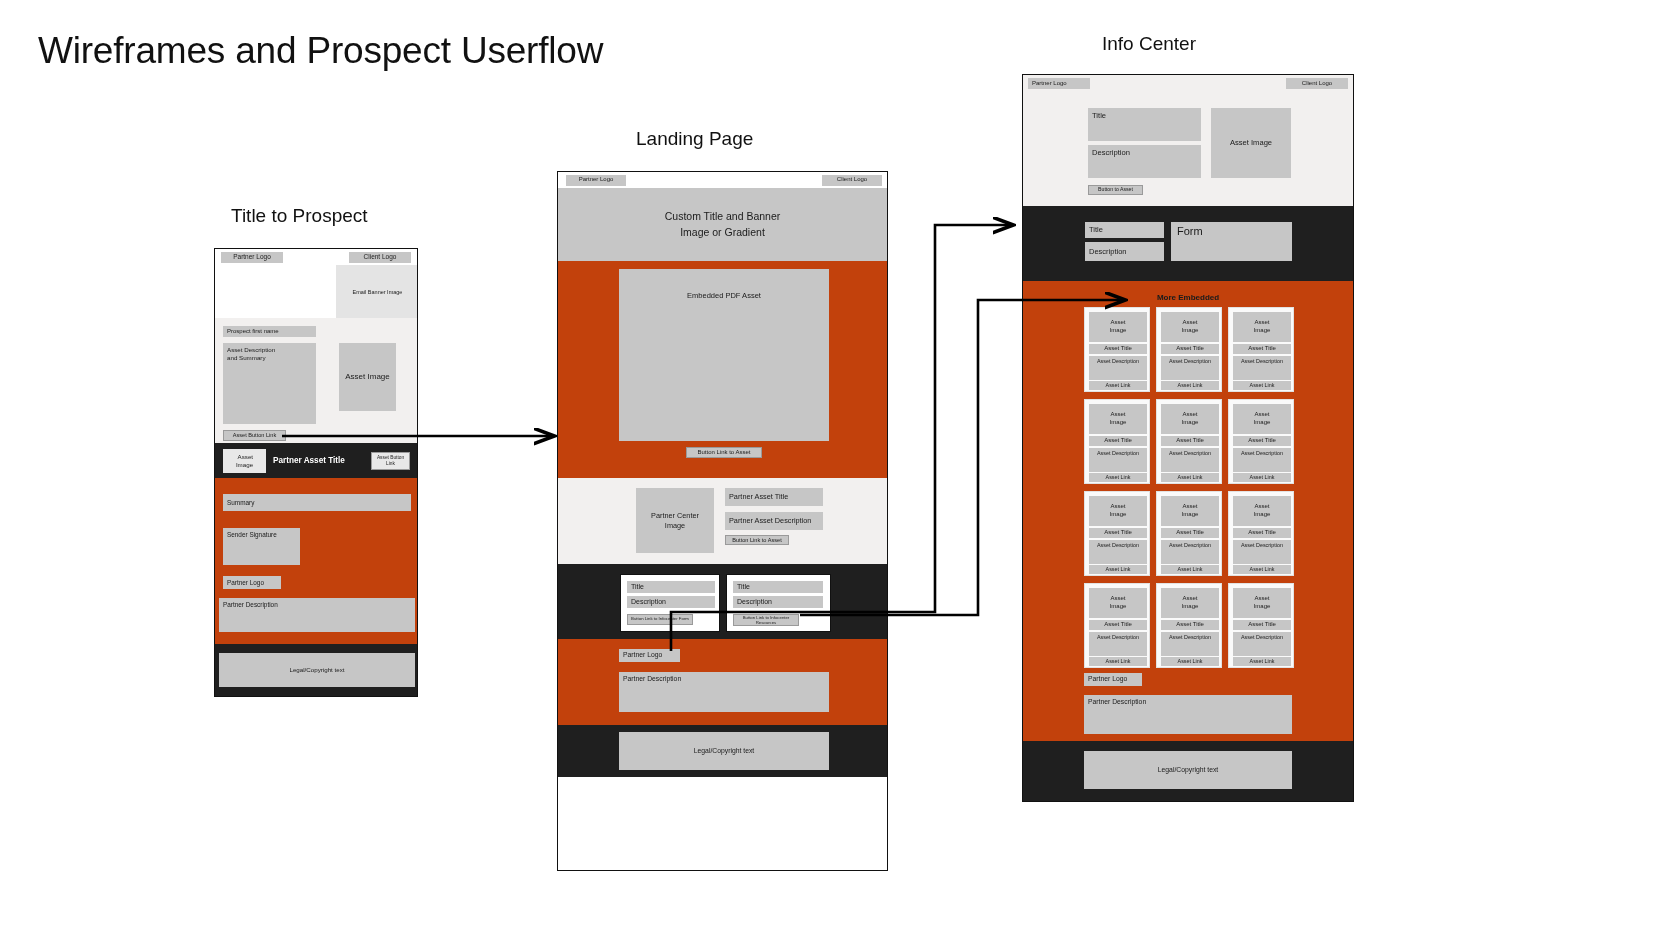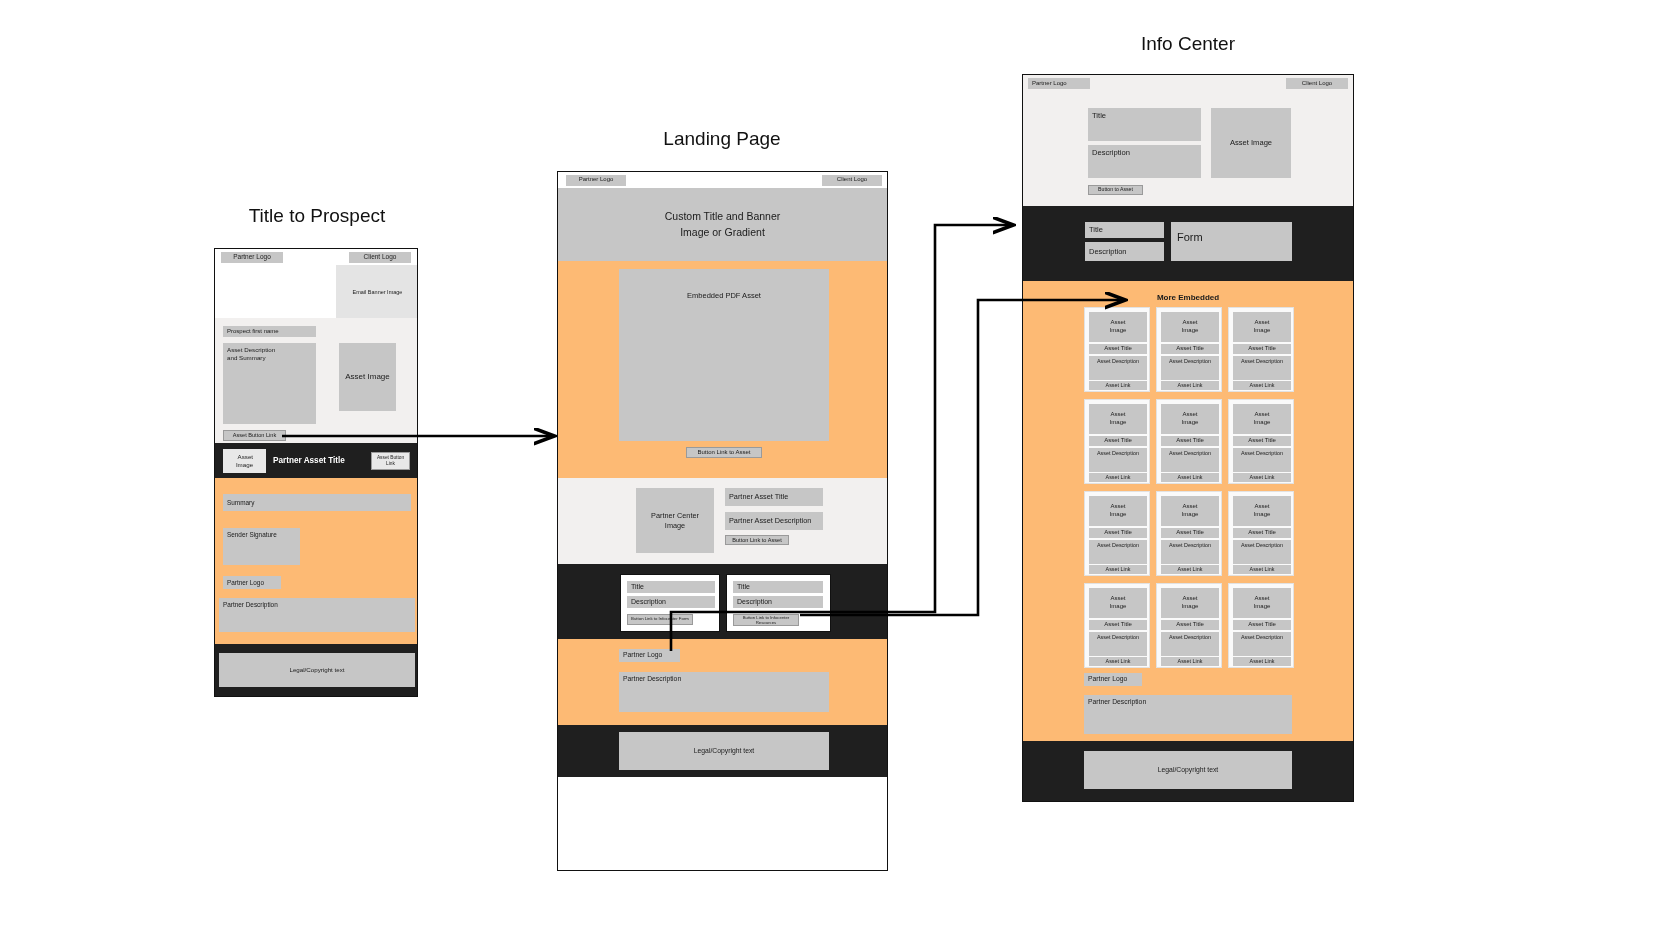--- a/index.html
+++ b/index.html
@@ -12,33 +12,33 @@
   #canvas { position: relative; width: 1664px; height: 936px; }
 
   .page-title {
     position: absolute; left: 38px; top: 30px;
     font-size: 37px; font-weight: 400; color: #111; letter-spacing: -0.2px;
     white-space: nowrap;
   }
   .section-label {
     position: absolute;
     font-size: 19px; font-weight: 400; color: #111;
-    white-space: nowrap; text-align: center;
+    white-space: nowrap; text-align: left;
   }
 
   
   .frame {
     position: absolute;
     background: #ffffff;
     border: 1.5px solid #111;
     overflow: hidden;
     text-decoration: underline;
   }
   .band-light   { background: #f2f0ef; }
-  .band-white   { background: #fdba74; }
+  .band-white   { background: #c2410c; }
   .band-dark    { background: #1f1f1f; }
   .band-dgray   { background: #4d4d4d; }
 
   .blk {
     background: #c6c6c6;
     color: #1b1b1b;
     display: flex;
     font-size: 7px;
     line-height: 1.25;
   }
@@ -58,20 +58,21 @@
   }
 
   
   .arrow-svg { position: absolute; left: 0; top: 0; pointer-events: none; }
 </style>
 </head>
 <body>
 
 <div id="canvas">
 
+  <div class="page-title">Wireframes and Prospect Userflow</div>
 
   <div class="section-label" style="left:231px; top:205px; width:172px;">Title to Prospect</div>
   <div class="section-label" style="left:636px; top:128px; width:172px;">Landing Page</div>
   <div class="section-label" style="left:1102px; top:33px; width:172px;">Info Center</div>
 
   <div class="frame" style="left:214px; top:248px; width:204px; height:449px;">
 
     <div style="position:absolute; left:0; top:0; width:100%; height:16px; background:#fff;">
       <div class="blk ctr" style="position:absolute; left:6px; top:2.5px; width:62px; height:11px; font-size:6.5px;">Partner Logo</div>
       <div class="blk ctr" style="position:absolute; right:6px; top:2.5px; width:62px; height:11px; font-size:6.5px;">Client Logo</div>
@@ -185,21 +186,21 @@
 
       <div class="blk tl" style="position:absolute; left:65px; top:33px; width:113px; height:33px; font-size:7.6px;">Title</div>
       <div class="blk tl" style="position:absolute; left:65px; top:70px; width:113px; height:33px; font-size:7.6px;">Description</div>
       <div class="blk ctr" style="position:absolute; left:188px; top:33px; width:80px; height:70px; font-size:7.6px;">Asset Image</div>
       <div class="btn" style="position:absolute; left:65px; top:110px; width:55px; height:10px; font-size:5.2px;">Button to Asset</div>
     </div>
 
     <div class="band-dark" style="position:absolute; left:0; top:131px; width:100%; height:75px;">
       <div class="blk cl" style="position:absolute; left:62px; top:16px; width:79px; height:16px; font-size:7.5px;">Title</div>
       <div class="blk cl" style="position:absolute; left:62px; top:36px; width:79px; height:19px; font-size:7.5px;">Description</div>
-      <div class="blk tl" style="position:absolute; left:148px; top:16px; width:121px; height:39px; font-size:11px; padding:9px 6px;text-align:center;">Form</div>
+      <div class="blk tl" style="position:absolute; left:148px; top:16px; width:121px; height:39px; font-size:11px; padding:3px 6px;text-align:center;">Form</div>
     </div>
 
     <div class="band-white" style="position:absolute; left:0; top:206px; width:100%; height:460px;">
       <div style="position:absolute; left:0; top:12px; width:100%; text-align:center; font-size:8px; font-weight:bold; color:#1b1b1b;">More Embedded</div>
       <div id="resource-grid" style="position:absolute; left:61px; top:26px; width:210px;">
           <div class="card" style="left: 0px; top: 0px; width: 66px; height: 85px;">
             <div class="blk ctr" style="position:absolute;left:4px;top:4px;width:58px;height:30px;font-size:6px;flex-direction:column;line-height:1.3;">
               <span>Asset</span>
               <span>Image</span>
             </div>

